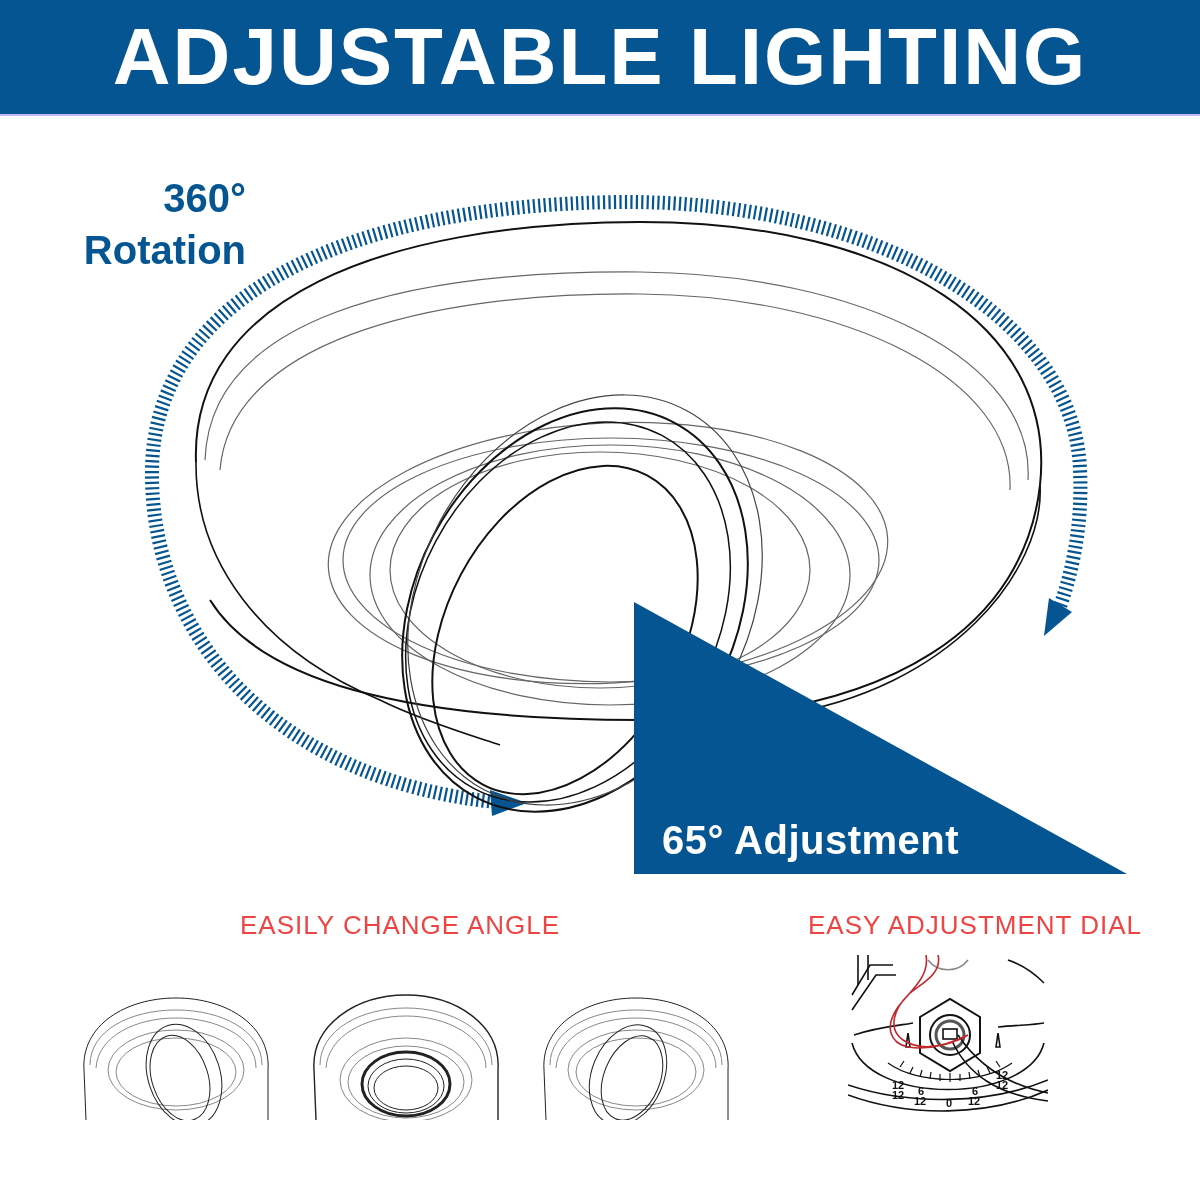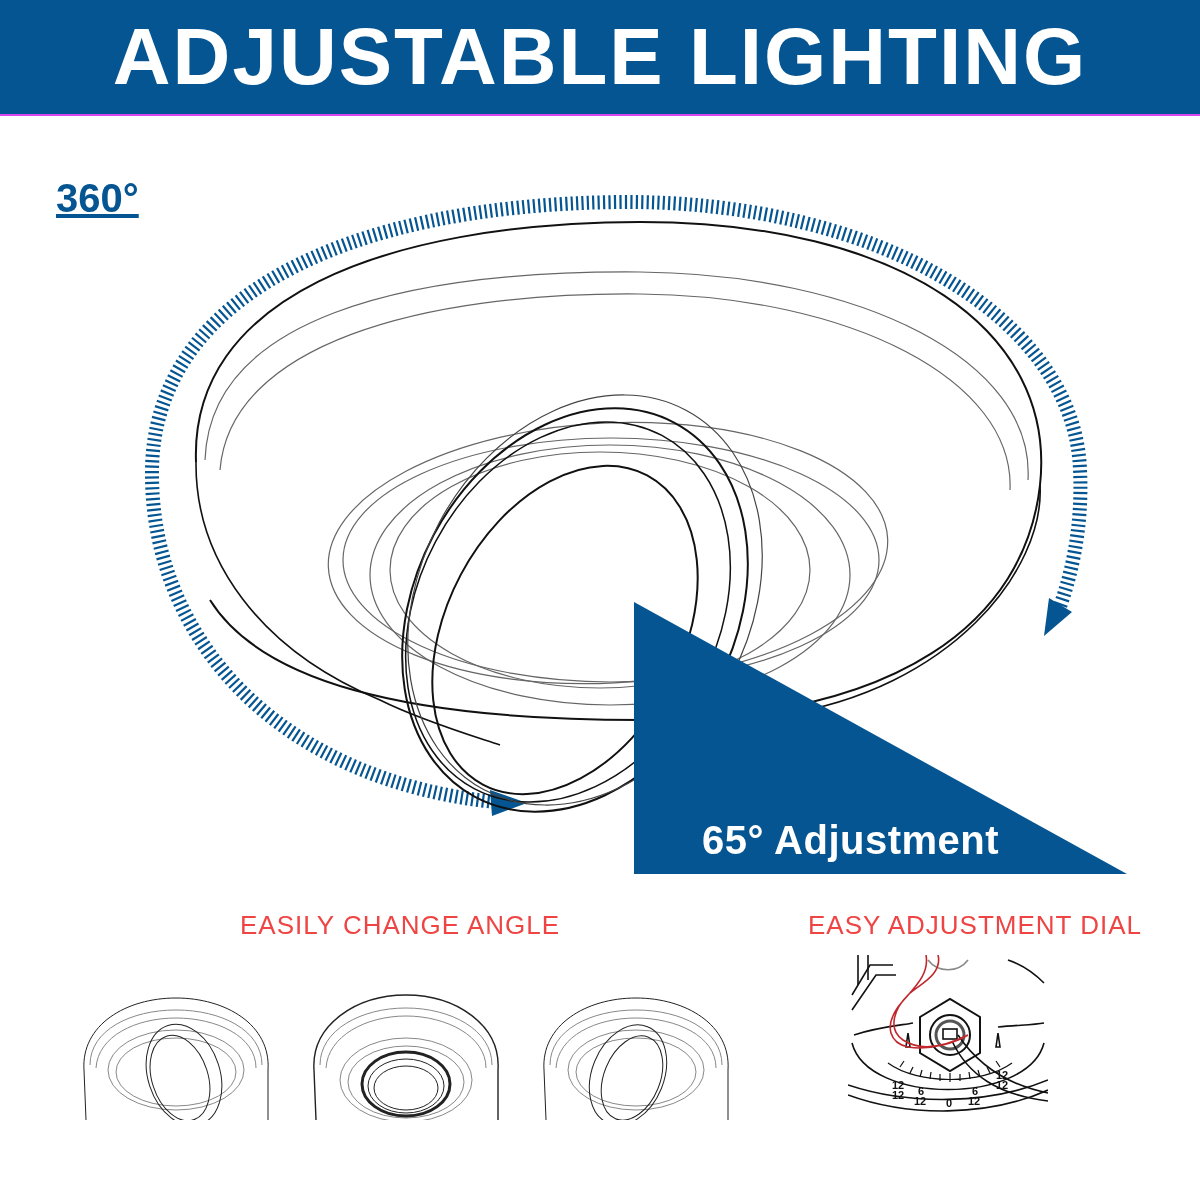--- a/index.html
+++ b/index.html
@@ -1,22 +1,22 @@
 <!DOCTYPE html>
 <html><head>
 <meta charset="utf-8">
 <style>
   html, body { margin:0; padding:0; background:#ffffff; }
   body { width:1200px; height:1200px; position:relative; overflow:hidden; font-family:"Liberation Sans", sans-serif; }
-  .banner { position:absolute; left:0; top:0; width:1200px; height:116px; background:#045591; display:flex; align-items:center; justify-content:center; border-bottom:2px solid #d946ef; box-sizing:border-box; }
+  .banner { position:absolute; left:0; top:0; width:1200px; height:116px; background:#045591; display:flex; align-items:center; justify-content:center; border-bottom:2px solid #c4b5fd; box-sizing:border-box; }
   .banner h1 { margin:0; color:#ffffff; font-family:"Liberation Sans", sans-serif; font-weight:700; font-size:80px; letter-spacing:2px; line-height:1; }
-  .rotation-label { position:absolute; left:56px; top:172px; width:190px; text-align:left; color:#045591; font-weight:700; font-size:40px; line-height:52px;text-decoration:underline; }
+  .rotation-label { position:absolute; left:56px; top:172px; width:190px; text-align:right; color:#045591; font-weight:700; font-size:40px; line-height:52px; }
   .rotation-label span { display:block; }
   .main-figure { position:absolute; left:0; top:0; width:1200px; height:900px; }
-  .adjust-label { position:absolute; left:662px; top:816px; color:#ffffff; font-weight:700; font-size:40px; line-height:48px; letter-spacing:0.5px;margin-left:40px; }
+  .adjust-label { position:absolute; left:662px; top:816px; color:#ffffff; font-weight:700; font-size:40px; line-height:48px; letter-spacing:0.5px; }
   .caption { position:absolute; top:910px; font-size:26px; color:#ef4444; letter-spacing:1px; font-weight:400; }
   .caption-angle { left:240px; }
   .caption-dial { left:808px; }
   .thumb { position:absolute; top:980px; width:200px; height:140px; }
   .thumb-1 { left:76px; }
   .thumb-2 { left:306px; }
   .thumb-3 { left:536px; }
   .dial-img { position:absolute; left:848px; top:955px; width:200px; height:160px; }
   .dial-num { font-family:"Liberation Sans", sans-serif; font-weight:700; font-size:11px; fill:#111; }
 </style>
@@ -51,20 +51,21 @@
     <ellipse cx="568" cy="612" rx="150" ry="200" stroke="#111" stroke-width="1.5" transform="rotate(28 568 612)"></ellipse>
     <ellipse cx="585" cy="600" rx="165" ry="215" stroke="#444" stroke-width="1.2" transform="rotate(28 585 600)"></ellipse>
     <ellipse cx="565" cy="630" rx="118" ry="175" stroke="#111" stroke-width="2" transform="rotate(28 565 630)"></ellipse>
   </g>
 
   <polygon points="634,602 634,874 1127,874" fill="#045591"></polygon>
 </svg>
 
 <div class="rotation-label">
   <span>360°</span>
+  <span>Rotation</span>
 </div>
 
 <div class="adjust-label">65° Adjustment</div>
 
 <div class="caption caption-angle">EASILY CHANGE ANGLE</div>
 <div class="caption caption-dial">EASY ADJUSTMENT DIAL</div>
 
 <svg class="thumb thumb-1" viewBox="0 0 200 140">
   <g fill="none" stroke="#222" stroke-width="1">
     <path d="M 8 90 C 5 45, 50 18, 100 18 C 150 18, 195 45, 192 90 L 192 140 M 8 90 L 10 140"></path>

